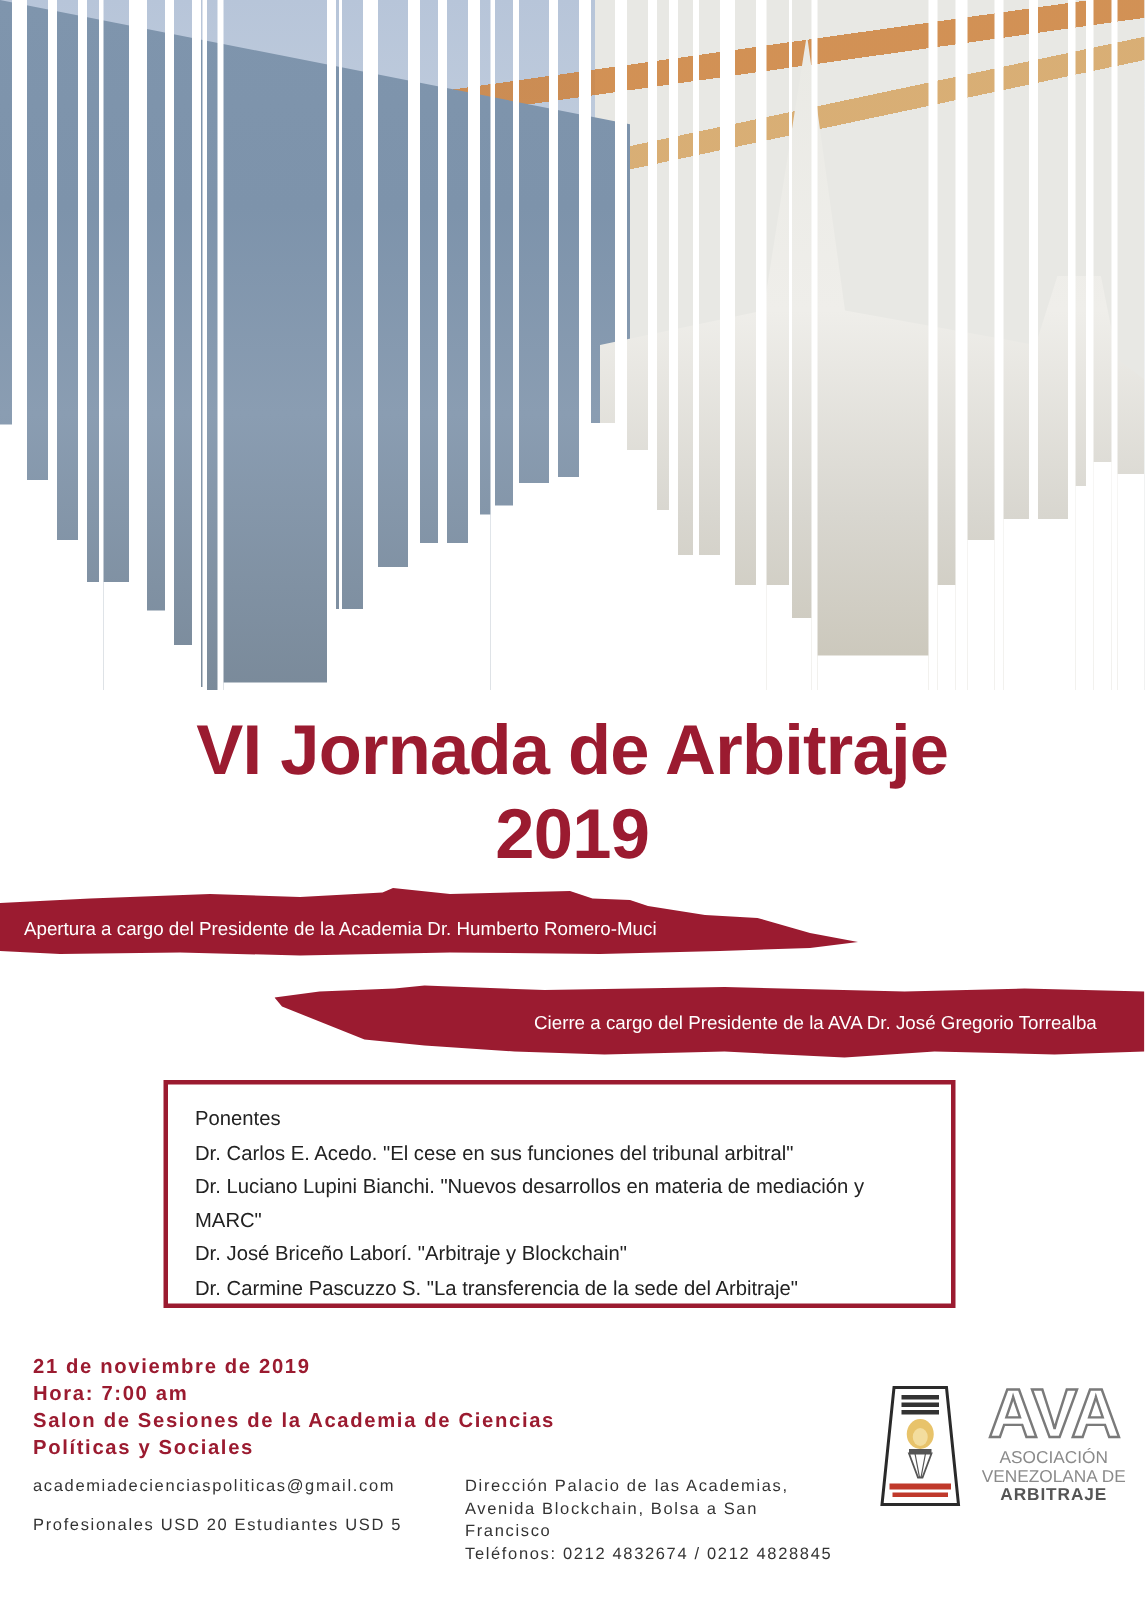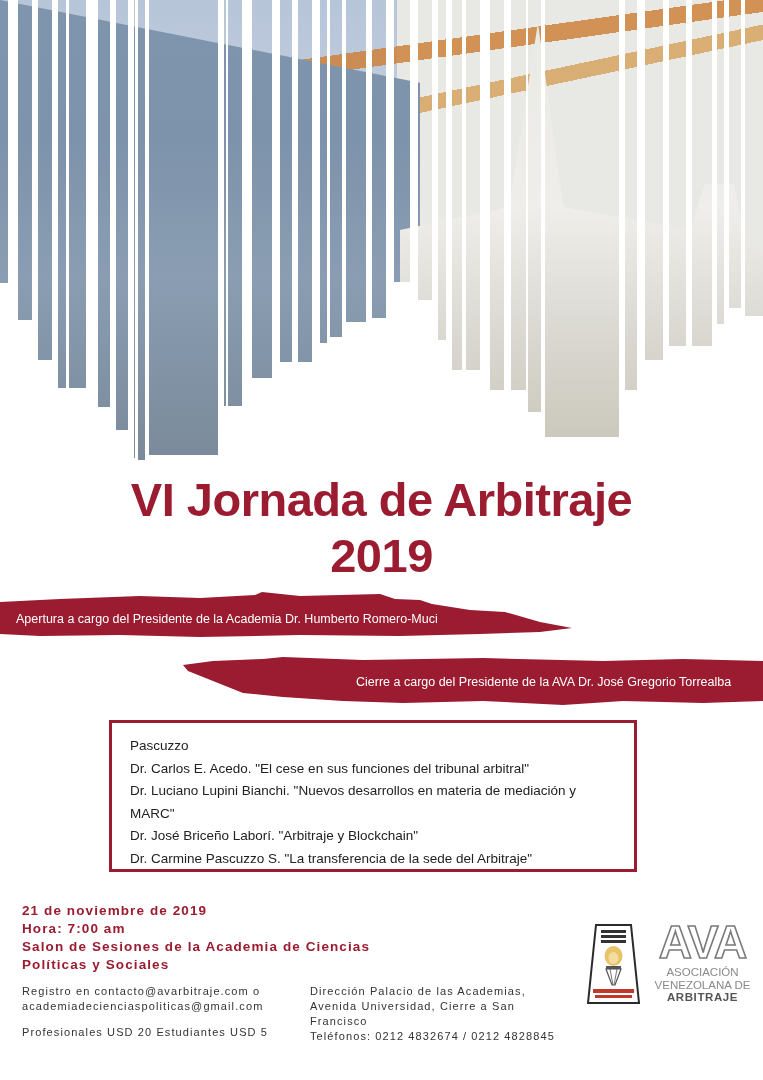--- a/index.html
+++ b/index.html
@@ -167,45 +167,44 @@
 </div>
 
 <div class="banner" style="left:183px;top:655px;width:580px;height:52px;">
   <svg width="580" height="52">
     <path fill="#9b1b30" d="M0,10 L30,6 L80,4 L100,2 L180,5 L300,3 L420,6 L500,4 L580,6 L580,46 L520,48 L440,46 L380,50 L300,46 L220,48 L160,46 L100,42 L60,38 L20,22 L5,16 Z"></path>
   </svg>
   <div class="txt" style="left:157px;top:20px;margin-left:16px;">Cierre a cargo del Presidente de la AVA Dr. José Gregorio Torrealba</div>
 </div>
 
 <div class="speakers">
-  <div class="line">Pascuzzo</div>
+  <div class="line">Ponentes</div>
   <div class="line">Dr. Carlos E. Acedo. "El cese en sus funciones del tribunal arbitral"</div>
   <div class="line">Dr. Luciano Lupini Bianchi. "Nuevos desarrollos en materia de mediación y</div>
   <div class="line">MARC"</div>
   <div class="line">Dr. José Briceño Laborí. "Arbitraje y Blockchain"</div>
   <div class="line">Dr. Carmine Pascuzzo S. "La transferencia de la sede del Arbitraje"</div>
 </div>
 
 <div class="details">
   <div>21 de noviembre de 2019</div>
   <div>Hora: 7:00 am</div>
   <div>Salon de Sesiones de la Academia de Ciencias</div>
   <div>Políticas y Sociales</div>
 </div>
 
 <div class="footer-col" style="left:22px;top:984px;">
-  <div>Registro en contacto@avarbitraje.com o</div>
   <div>academiadecienciaspoliticas@gmail.com</div>
   <div style="height:11px"></div>
   <div>Profesionales USD 20 Estudiantes USD 5</div>
 </div>
 
 <div class="footer-col" style="left:310px;top:984px;">
   <div>Dirección Palacio de las Academias,</div>
-  <div>Avenida Universidad, Cierre a San</div>
+  <div>Avenida Blockchain, Bolsa a San</div>
   <div>Francisco</div>
   <div>Teléfonos: 0212 4832674 / 0212 4828845</div>
 </div>
 
 <div class="logo-acad">
   <svg width="55" height="82" viewBox="0 0 55 82">
     <path d="M10,2 L45,2 L53,80 L2,80 Z" fill="#ffffff" stroke="#2a2a2a" stroke-width="2"></path>
     <rect x="15" y="7" width="25" height="3" fill="#333"></rect>
     <rect x="15" y="12" width="25" height="3" fill="#333"></rect>
     <rect x="15" y="17" width="25" height="3" fill="#333"></rect>

